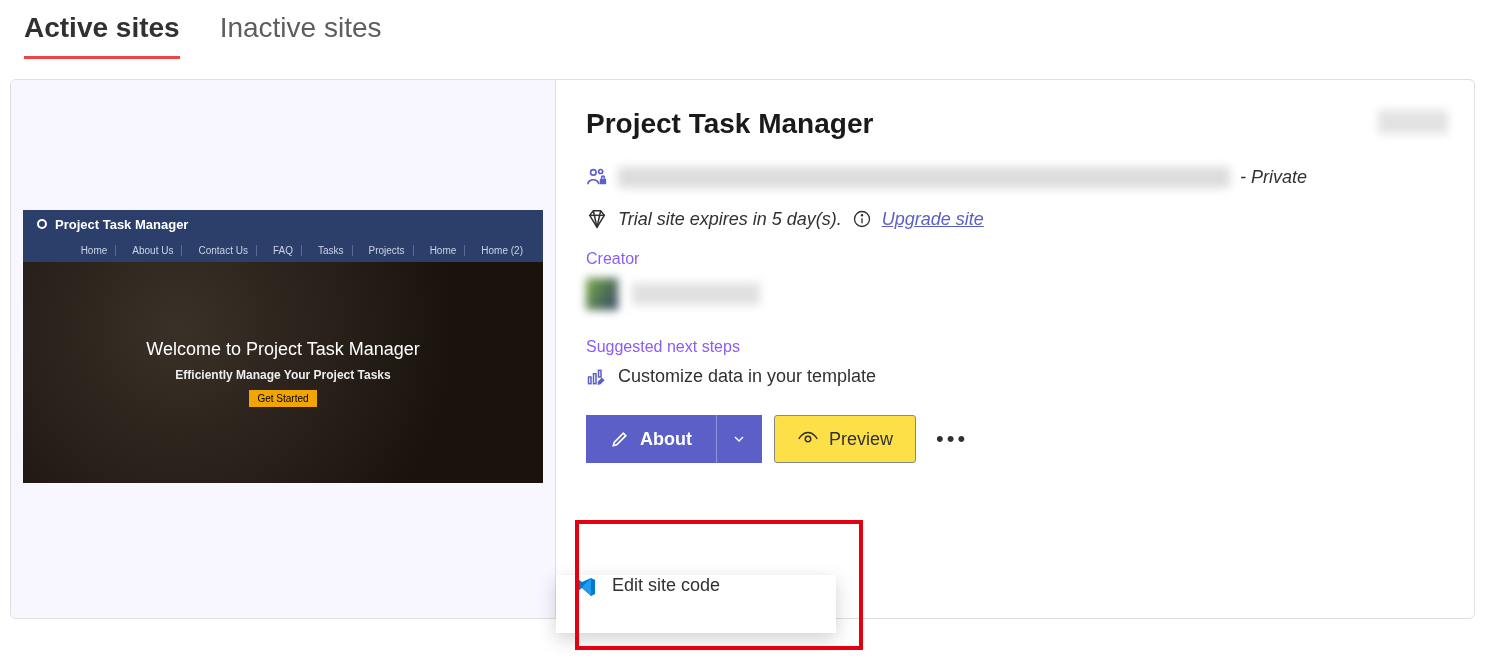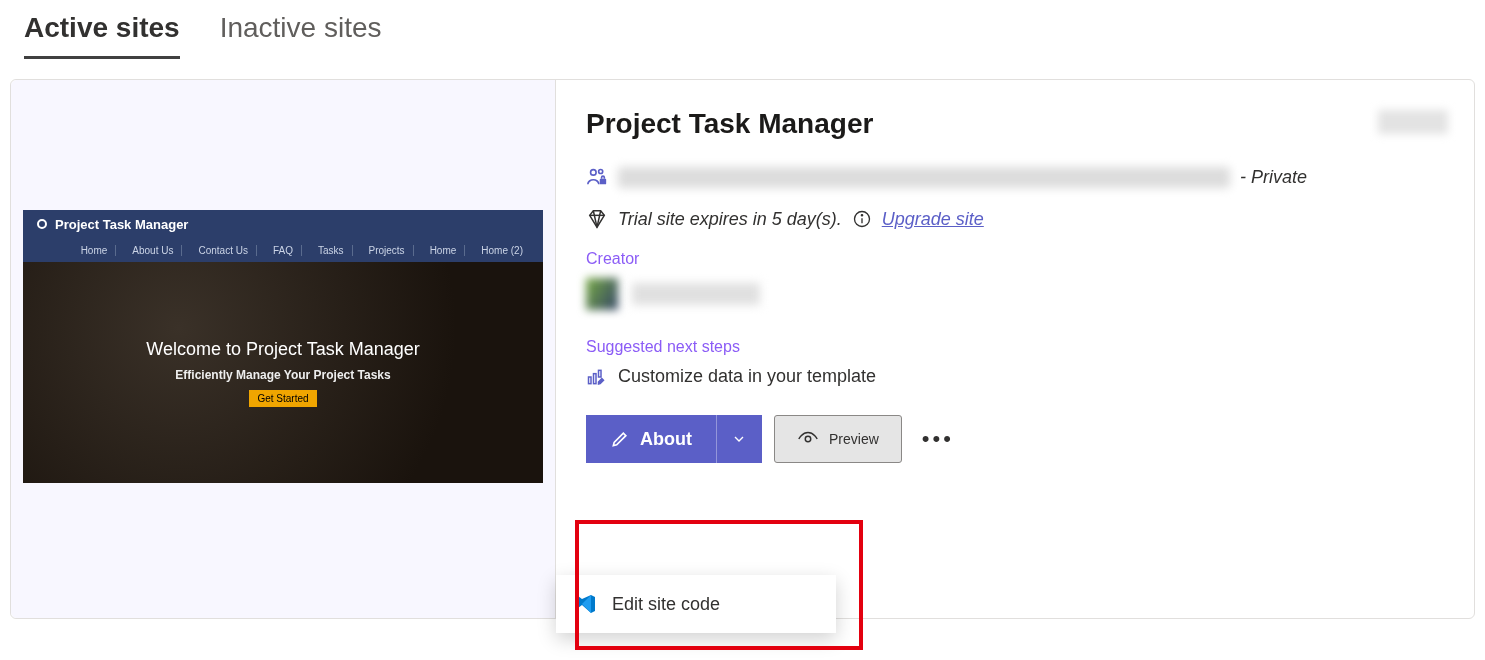--- a/index.html
+++ b/index.html
@@ -1,20 +1,20 @@
 <!DOCTYPE html>
 <html><head>
 <meta charset="utf-8">
 <style>
   * { box-sizing: border-box; margin: 0; padding: 0; font-family: "Segoe UI", Arial, sans-serif; }
   body { background: #fff; width: 1485px; height: 660px; position: relative; }
 
   .tabs { display: flex; gap: 40px; padding: 12px 24px 0 24px; }
   .tab { font-size: 28px; color: #323130; padding-bottom: 12px; cursor: pointer; }
-  .tab.active { font-weight: 600; border-bottom: 3px solid #404040; }
+  .tab.active { font-weight: 600; border-bottom: 3px solid #ef4444; }
   .tab.inactive { color: #605e5c; font-weight: 400; }
 
   .card {
     margin: 20px 10px 0 10px;
     border: 1px solid #e1dfdd;
     border-radius: 6px;
     display: flex;
     min-height: 540px;
     position: relative;
   }
@@ -75,30 +75,30 @@
     border:4px solid #e3000f;
     left:575px; top:520px; width:288px; height:130px;
     pointer-events:none;
     z-index:5;
   }
 
   .actions { display:flex; align-items:center; gap:12px; margin-top:28px;}
   .edit-btn { display:flex; height:48px;}
   .edit-main { background:#5b5fc7; color:#fff; display:flex; align-items:center; gap:10px; padding:0 24px; font-size:18px; font-weight:600; border:none; cursor:pointer;}
   .edit-split { background:#5b5fc7; color:#fff; width:46px; display:flex; align-items:center; justify-content:center; border:none; border-left:1px solid rgba(255,255,255,0.35); cursor:pointer;}
-  .preview-btn { height:48px; background:#e5e5e5; border:1px solid #8a8886; border-radius:3px; display:flex; align-items:center; gap:10px; padding:0 22px; font-size:14px; color:#323130; cursor:pointer;}
+  .preview-btn { height:48px; background:#fde047; border:1px solid #8a8886; border-radius:3px; display:flex; align-items:center; gap:10px; padding:0 22px; font-size:18px; color:#323130; cursor:pointer;}
   .more-btn { font-size:22px; letter-spacing:3px; color:#323130; cursor:pointer; padding:0 8px;}
 
   .dropdown {
     position:absolute;
     top: 495px; left:0;
     width:280px; height:58px;
     background:#fff;
     box-shadow:0 6px 18px rgba(0,0,0,0.18);
-    display:flex; align-items:center; gap:14px;
+    display:flex; gap:14px;
     padding:0 18px;
     font-size:18px; color:#323130;
     cursor:pointer;
     z-index:3;
   }
 
   .top-right-blur {
     position:absolute; right:26px; top:30px; width:70px; height:24px;
     background:#e3e3e3; filter:blur(4px);
   }

